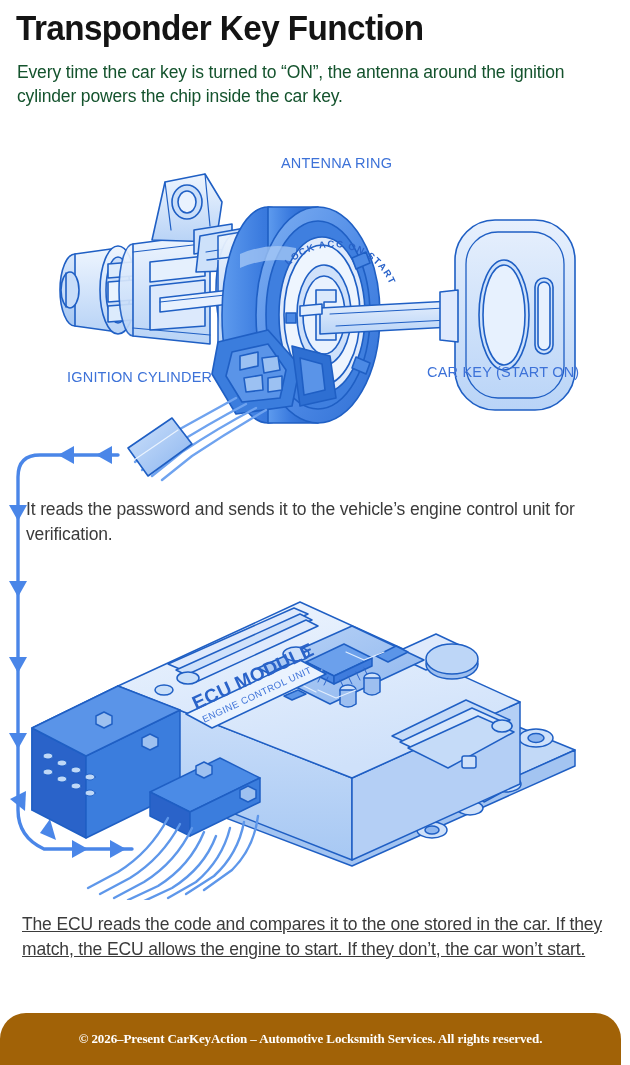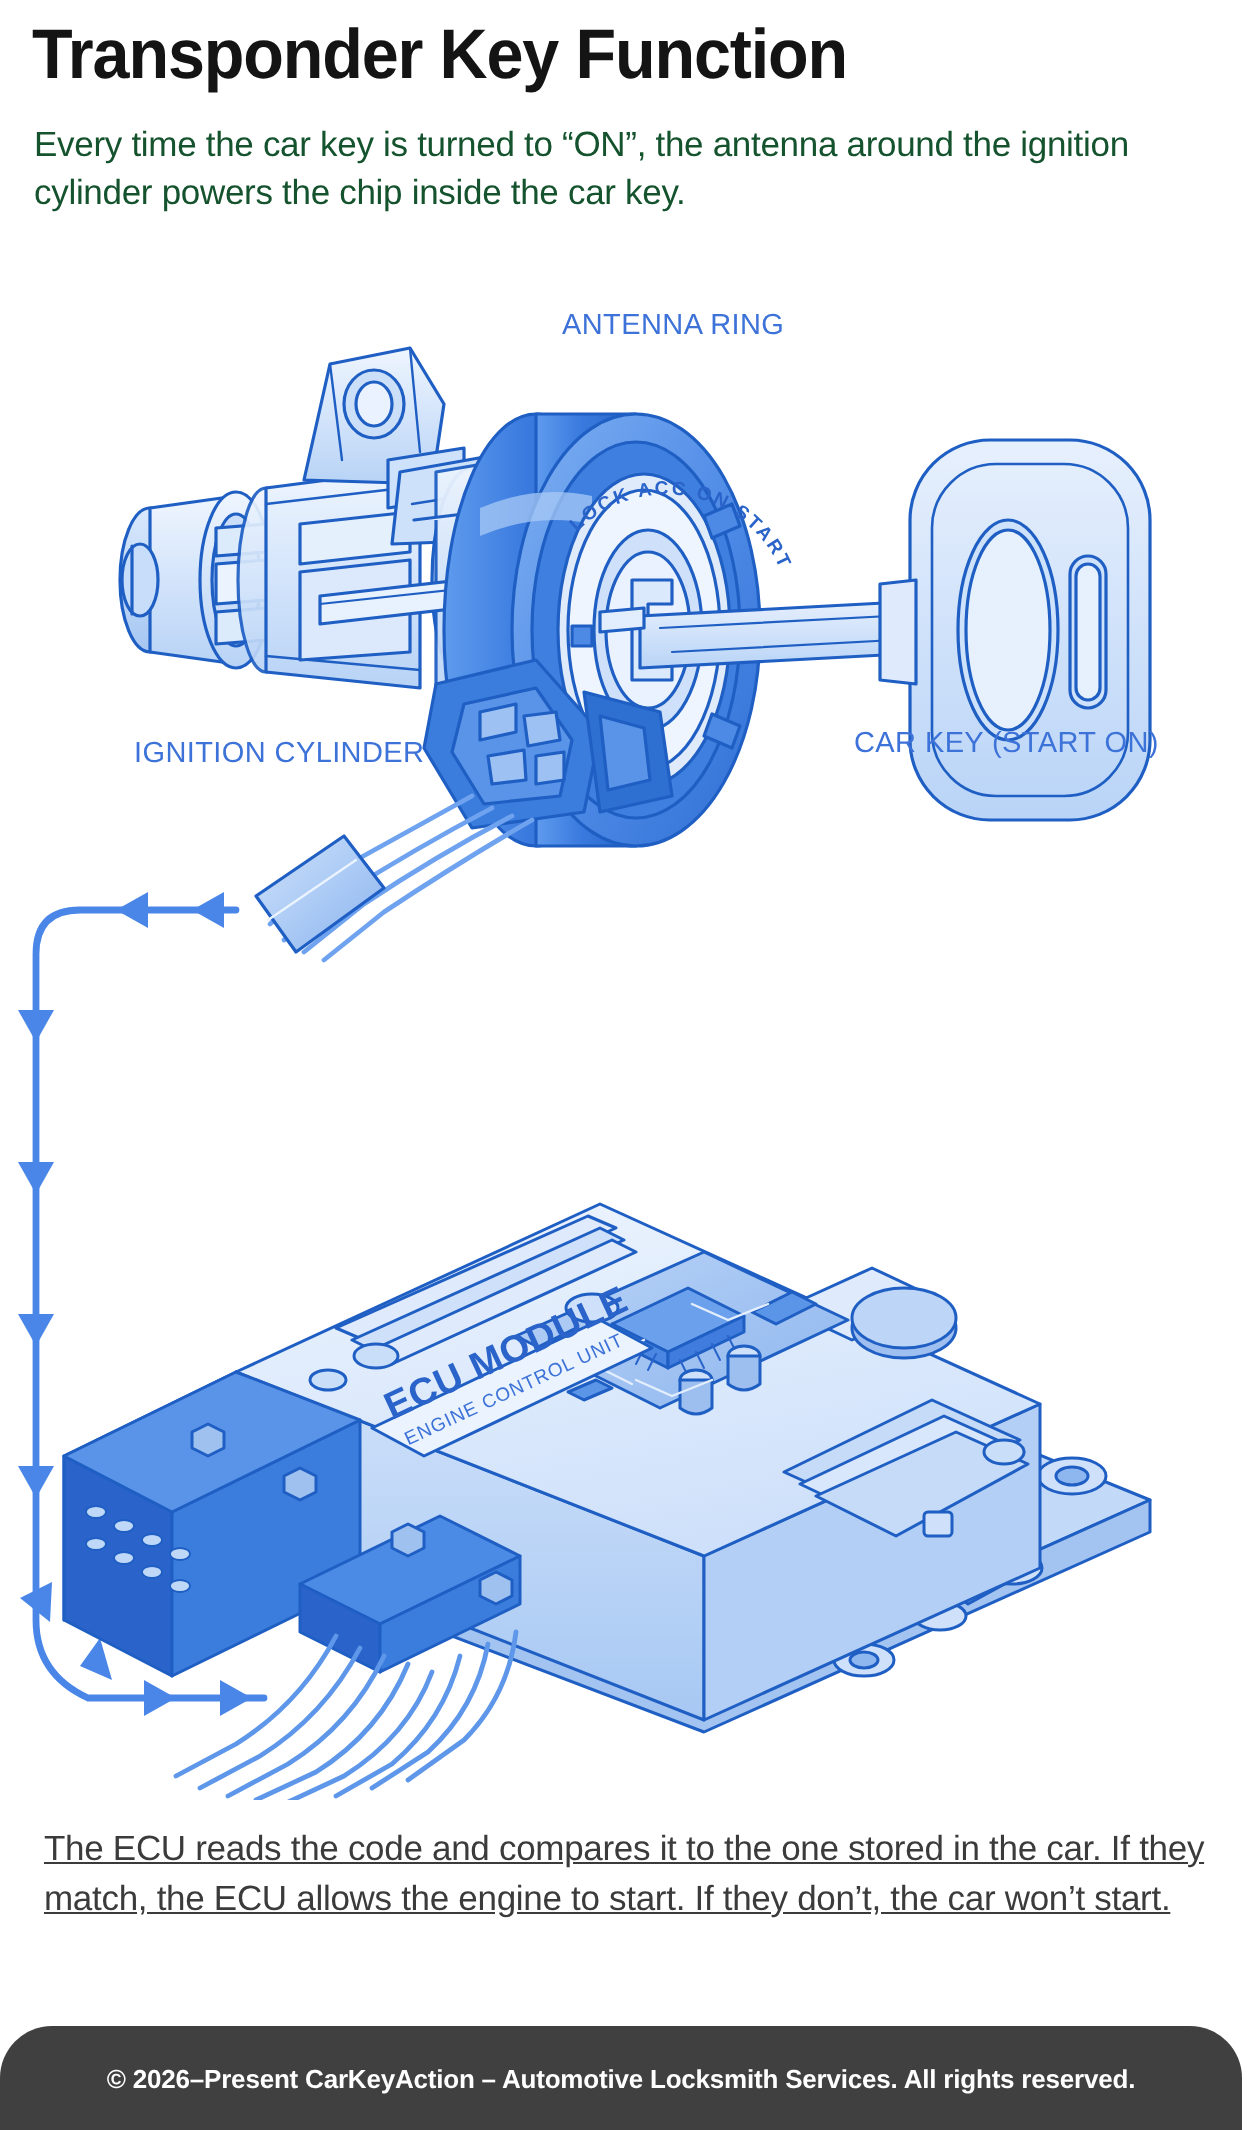--- a/index.html
+++ b/index.html
@@ -83,26 +83,27 @@
   #fig-ecu { left: 0px; top: 560px; width: 630px; height: 340px; }
   #flow-arrows { left: 0px; top: 425px; width: 200px; height: 450px; }
 
   
   .footer-bar {
     position: absolute;
     left: 0px;
     top: 1013px;
     width: 621px;
     height: 52px;
-    background: #404040;
+    background: #a16207;
     border-top-left-radius: 26px;
     border-top-right-radius: 26px;
     display: flex;
     align-items: center;
     justify-content: center;
+    font-family: Liberation Serif, serif;
   }
   .footer-text {
     font-size: 13px;
     font-weight: bold;
     color: #ffffff;
     letter-spacing: -0.1px;
     white-space: nowrap;
   }
 </style>
 </head>
@@ -276,20 +277,21 @@
       <polygon points="18,324 9,308 27,308"></polygon>
 
       <polygon points="25,386 10,374 26,366"></polygon>
       <polygon points="56,415 40,408 50,394"></polygon>
 
       <polygon points="88,424 72,415 72,433"></polygon>
       <polygon points="126,424 110,415 110,433"></polygon>
     </g>
   </svg>
 
+  <div class="step-text" id="step2-text">It reads the password and sends it to the vehicle’s engine control unit for verification.</div>
 
   <svg class="fig" id="fig-ecu" viewBox="0 0 630 340">
     <defs>
       <linearGradient id="gEcuTop" x1="0" y1="0" x2="0.4" y2="1">
         <stop offset="0%" stop-color="#eef5fe"></stop>
         <stop offset="100%" stop-color="#cfe1fa"></stop>
       </linearGradient>
       <linearGradient id="gEcuFront" x1="0" y1="0" x2="0" y2="1">
         <stop offset="0%" stop-color="#cfe1fa"></stop>
         <stop offset="100%" stop-color="#a7c8f3"></stop>

